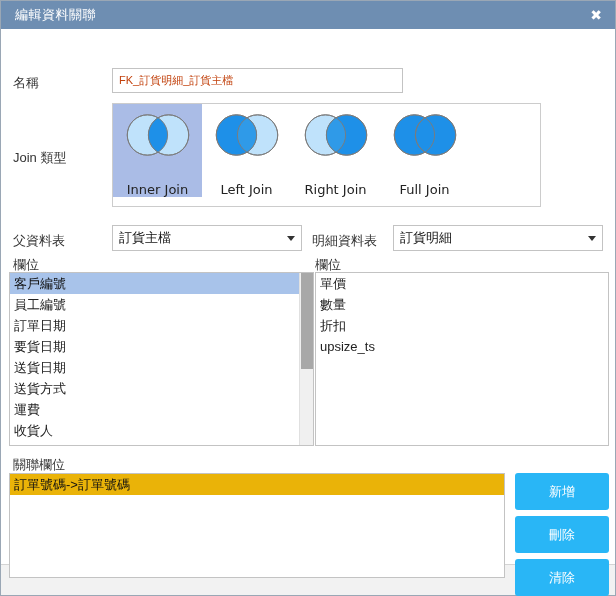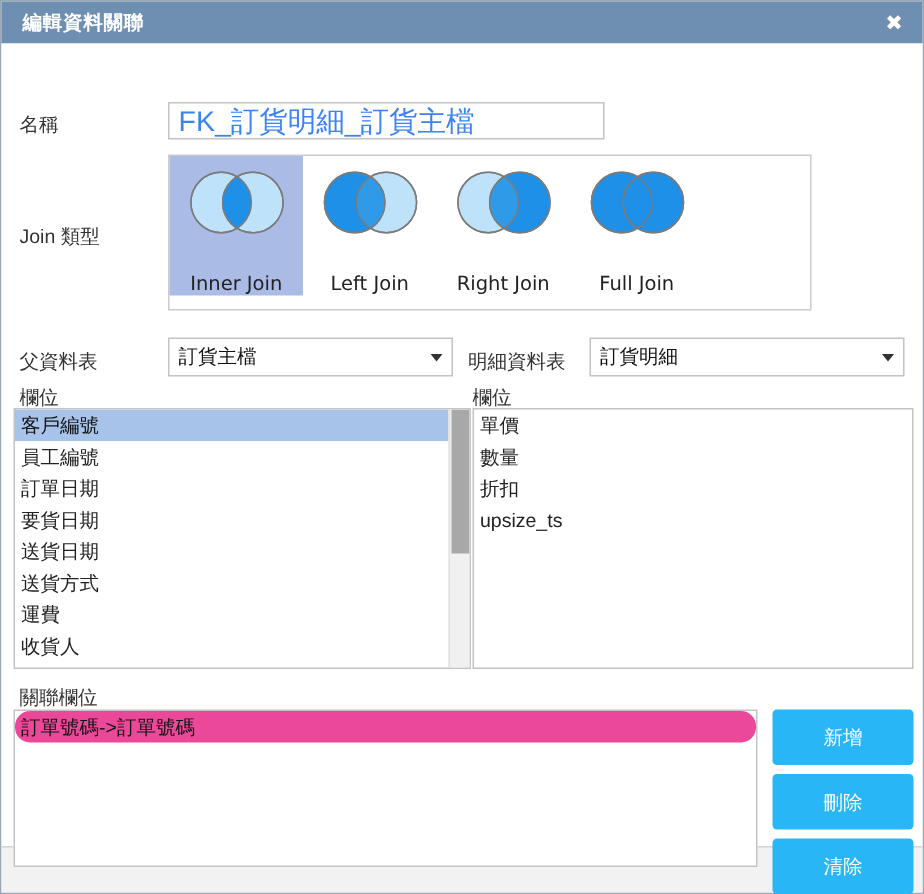--- a/index.html
+++ b/index.html
@@ -22,21 +22,21 @@
     height: 28px; min-height: 28px;
     background: #6e8eb2;
     display: flex; align-items: center;
     padding: 0 8px 0 14px;
     position: relative;
   }
   #titlebar .title {
     color: #ffffff;
     font-size: 13px;
     letter-spacing: .5px;
-    font-weight: 700;
+    font-weight: 400;
   }
   #close-btn {
     position: absolute; right: 8px; top: 0;
     height: 28px; width: 22px;
     display: flex; align-items: center; justify-content: center;
     color: #ffffff; font-size: 14px; font-weight: bold;
     cursor: pointer; line-height: 1;
   }
   
   #dlgbody {
@@ -51,22 +51,22 @@
     color: #333333;
   }
   
   #name-label { left: 12px; top: 45px; }
   #name-input {
     position: absolute; left: 111px; top: 39px;
     width: 291px; height: 25px;
     border: 1px solid #c3c3c3;
     background: #ffffff;
     font-family: "Liberation Sans", "DejaVu Sans", sans-serif;
-    font-size: 19px;
-    color: #3b82f6;
+    font-size: 11px;
+    color: #c2410c;
     padding: 0 6px;
     outline: none;
   }
   
   #jointype-label { left: 12px; top: 120px; }
   #jointype-box {
     position: absolute; left: 111px; top: 74px;
     width: 429px; height: 104px;
     border: 1px solid #cccccc;
     background: #ffffff;
@@ -143,21 +143,21 @@
     background: #a8a8a8;
   }
   
   #rel-label { left: 12px; top: 427px; }
   #rel-list {
     position: absolute; left: 8px; top: 444px;
     width: 496px; height: 105px;
     border: 1px solid #c3c3c3; background: #fff;
     overflow: hidden;
   }
-  #rel-list .litem.sel-item { background: #ec4899; border-radius: 10px; }
+  #rel-list .litem.sel-item { background: #eab308; }
   .btncol {
     position: absolute; left: 514px; top: 444px;
     width: 94px;
     display: flex; flex-direction: column; gap: 6px;
   }
   .bluebtn {
     height: 37px;
     background: #29b6f6;
     border: none; border-radius: 3px;
     color: #ffffff; font-size: 13px;

